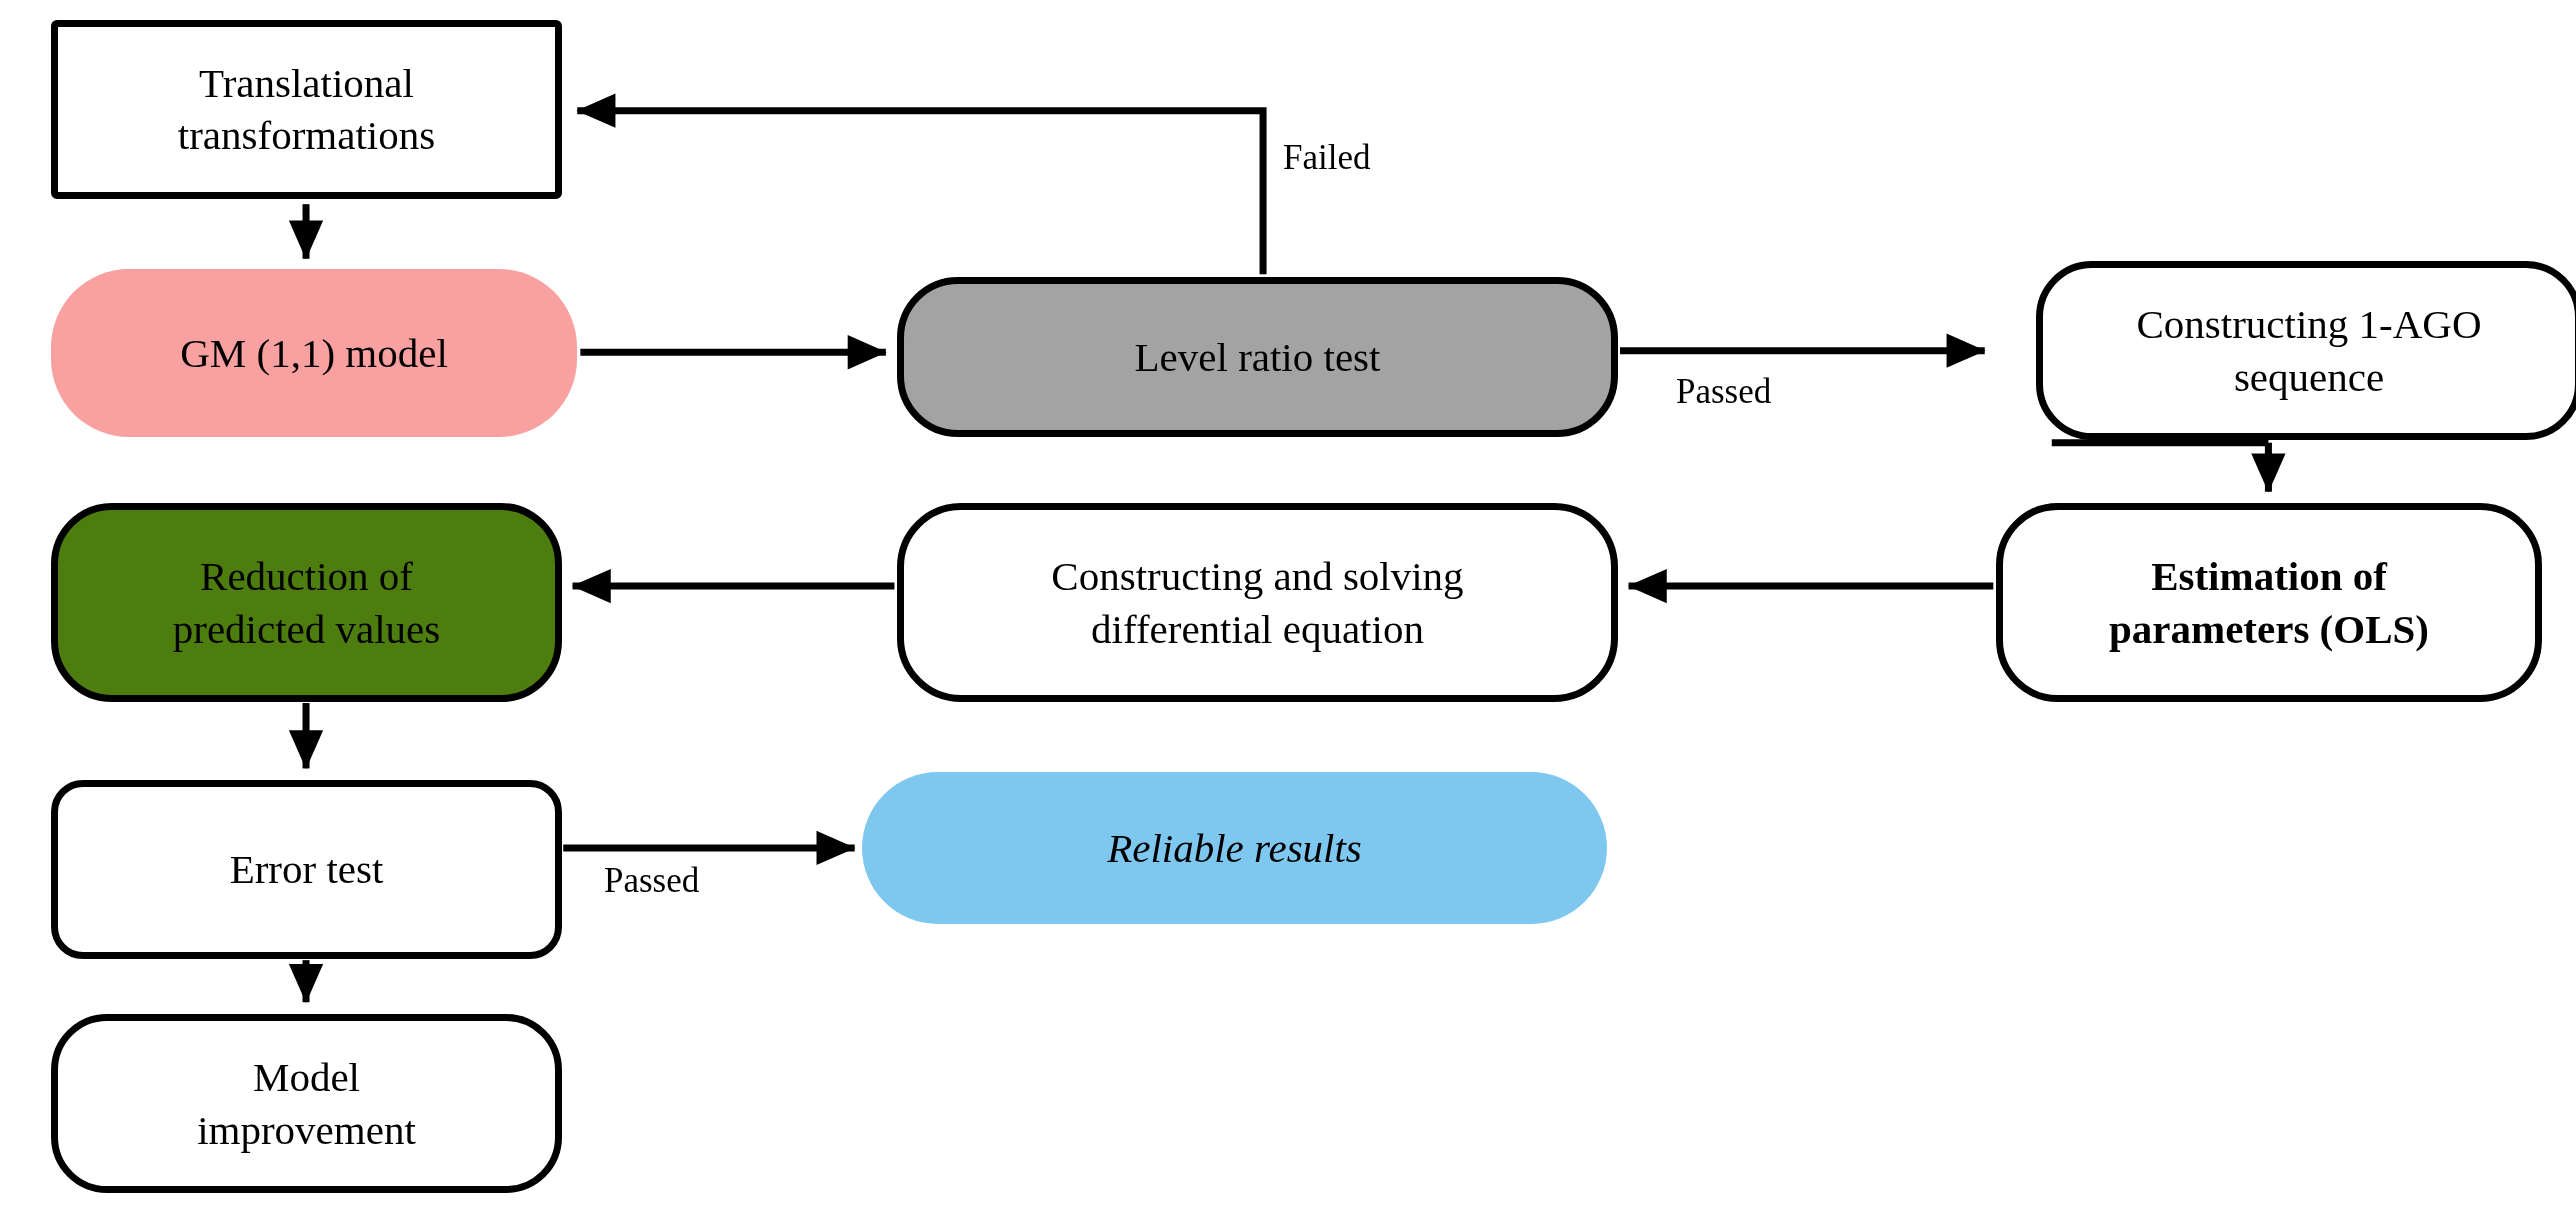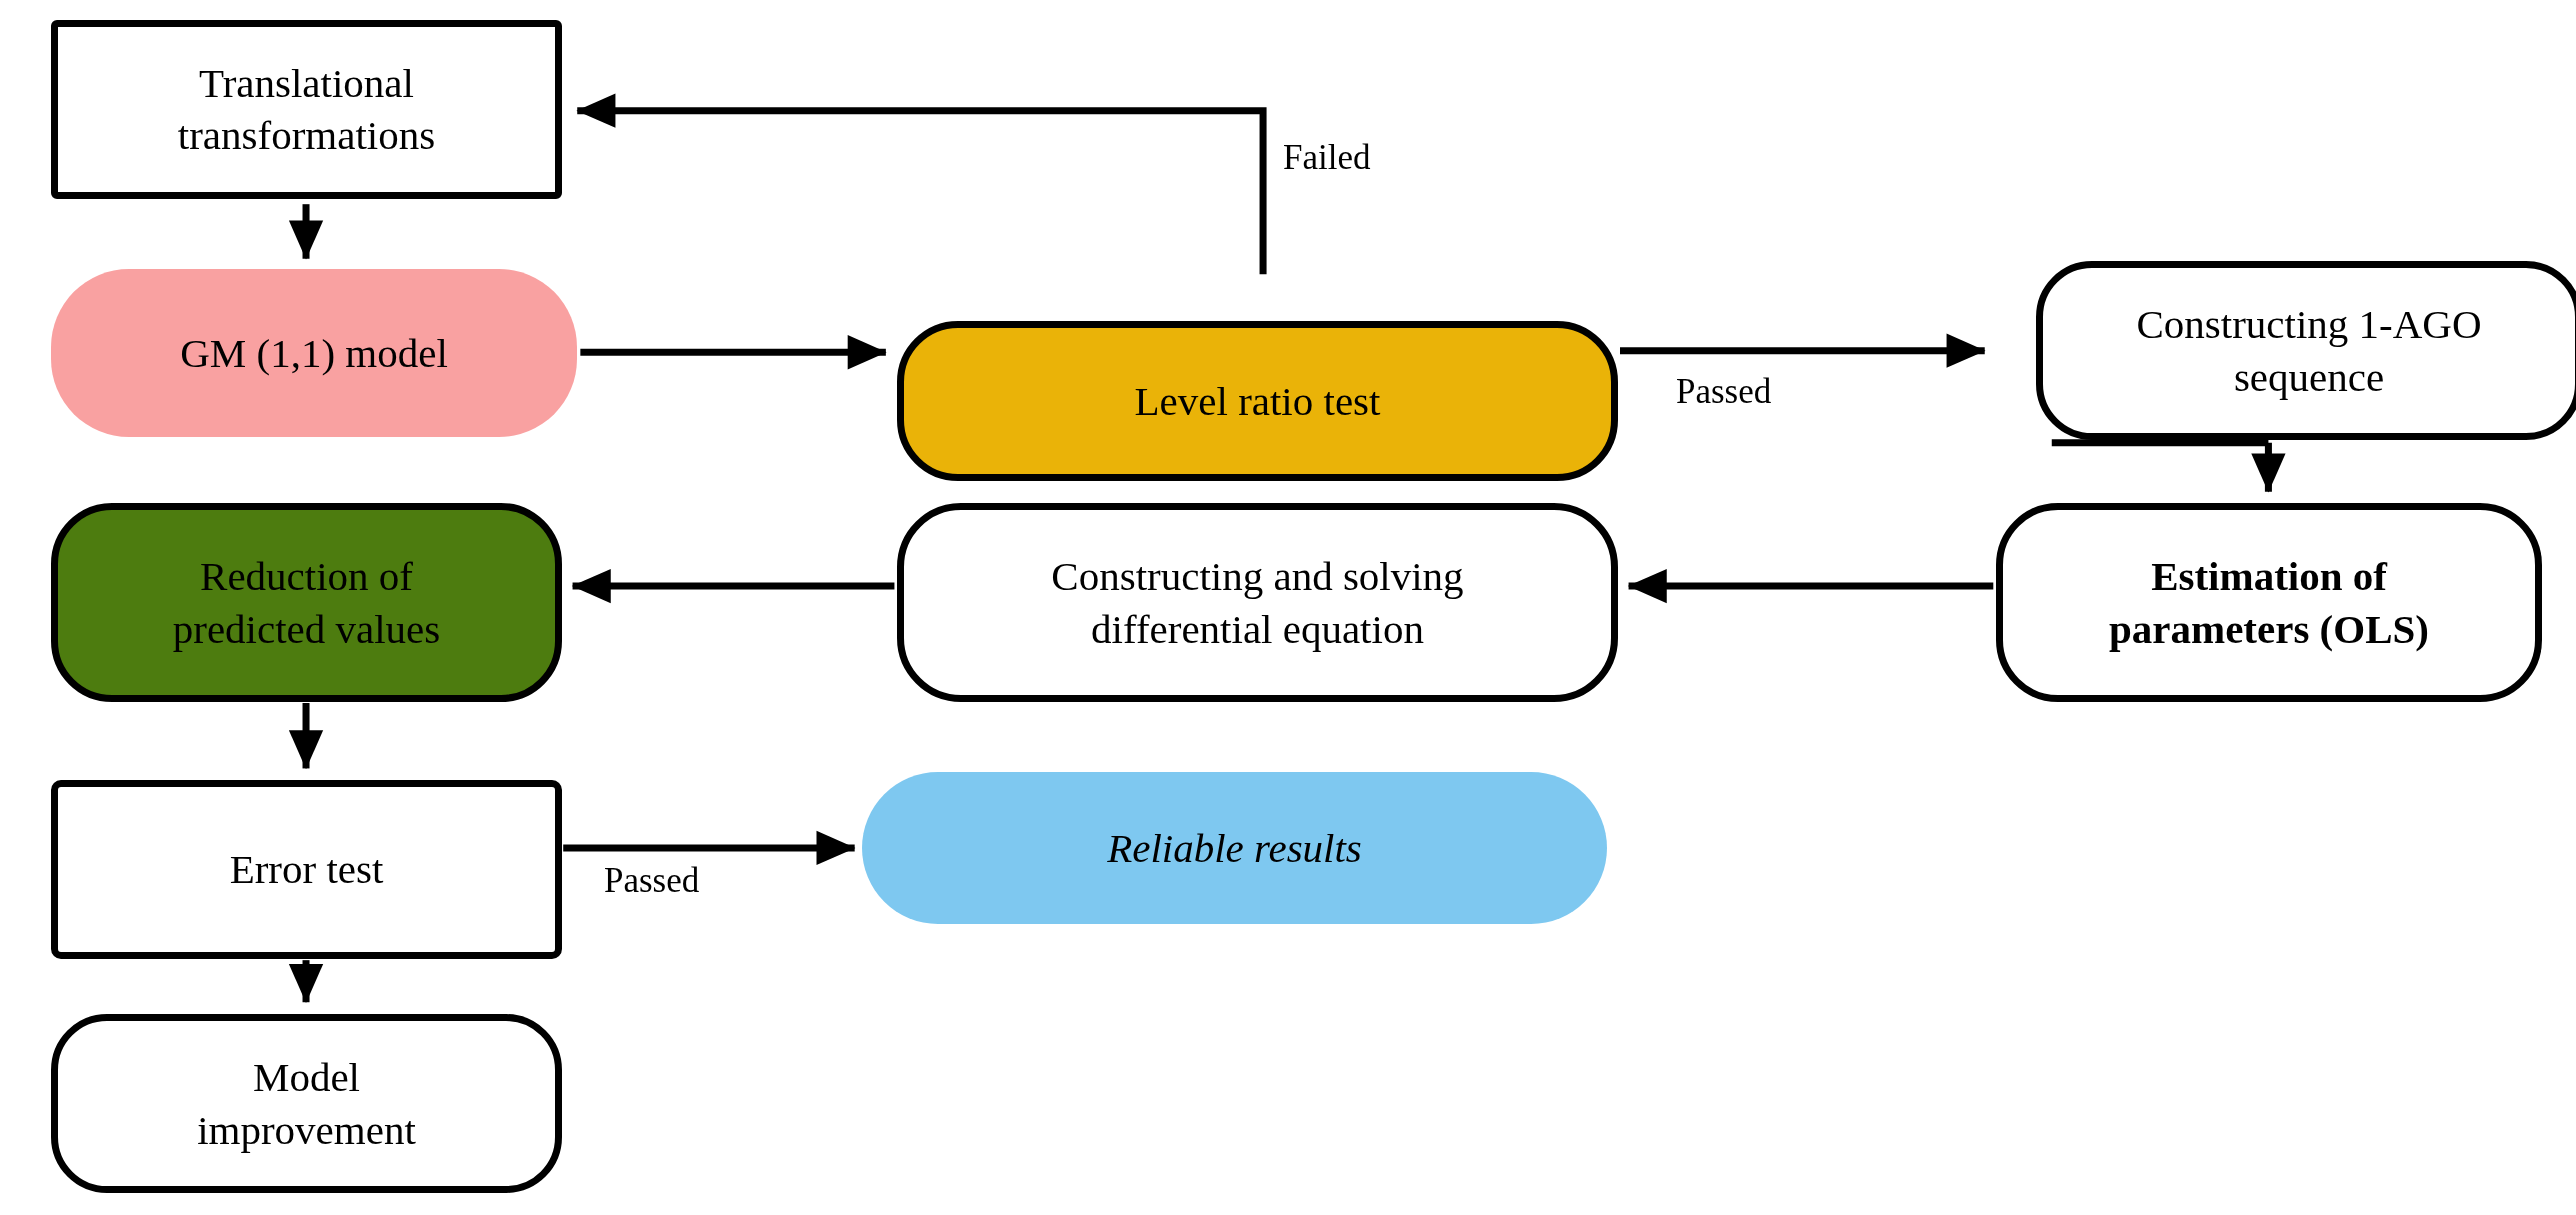--- a/index.html
+++ b/index.html
@@ -46,21 +46,21 @@
   }
 
   
   #n-translational { left: 51px;  top: 19.5px;   width: 511px; height: 179px; border-radius: 6px; padding: 0 31px; }
   #n-gm            { left: 51px;  top: 269px;  width: 526px; height: 168px; border-radius: 78px; }
   #n-level         { left: 897px; top: 277px; width: 721px; height: 160px; border-radius: 61px; }
   #n-ago           { left: 1996px; top: 261px; width: 546px; height: 179px; border-radius: 56px; padding: 0 43px; margin-left: 40px; }
   #n-est           { left: 1996px; top: 503px; width: 546px; height: 199px; border-radius: 62px; padding: 0 66px; font-weight: bold; }
   #n-diff          { left: 897px; top: 503px; width: 721px; height: 199px; border-radius: 64px; padding: 0 65px; }
   #n-reduction     { left: 51px;  top: 503px;  width: 511px; height: 199px; border-radius: 61px; padding: 0 86px; }
-  #n-error         { left: 51px;  top: 780px; width: 511px; height: 179px; border-radius: 10px; }
+  #n-error         { left: 51px;  top: 780px; width: 511px; height: 179px; border-radius: 32px; }
   #n-reliable      { left: 862px; top: 772px; width: 745px; height: 152px; border-radius: 76px; font-style: italic; }
   #n-model         { left: 51px;  top: 1014px; width: 511px; height: 179px; border-radius: 56px; padding: 0 125px; }
 
   
   #lbl-failed      { left: 1283px; top: 139px; }
   #lbl-passed-top  { left: 1676px; top: 373px; }
   #lbl-passed-bot  { left: 604px;  top: 862px; }
 </style>
 </head>
 <body>
@@ -84,21 +84,21 @@
       <path d="M 392 902 L 392 986" marker-end="url(#arrow)"></path>
       <path d="M 722 1088 L 1096 1088" marker-end="url(#arrow)"></path>
       <path d="M 392 1232 L 392 1286" marker-end="url(#arrow)"></path>
     </g>
   </svg>
 
   <div class="node" id="n-translational" style="background-color: rgb(255, 255, 255);">Translational transformations</div>
 
   <div class="node no-border" id="n-gm" style="background-color: rgb(249, 161, 161);">GM (1,1) model</div>
 
-  <div class="node" id="n-level" style="background-color: #eab308; margin-top: 44px;">Level ratio test</div>
+  <div class="node" id="n-level" style="background-color: #a3a3a3;">Level ratio test</div>
 
   <div class="node" id="n-ago" style="background-color: rgb(255, 255, 255);">Constructing 1-AGO sequence</div>
 
   <div class="node" id="n-est" style="background-color: rgb(255, 255, 255);">Estimation of parameters (OLS)</div>
 
   <div class="node" id="n-diff" style="background-color: rgb(255, 255, 255);">Constructing and solving differential equation</div>
 
   <div class="node" id="n-reduction" style="background-color: #4d7c0f;">Reduction of predicted values</div>
 
   <div class="node" id="n-error" style="background-color: rgb(255, 255, 255);">Error test</div>

